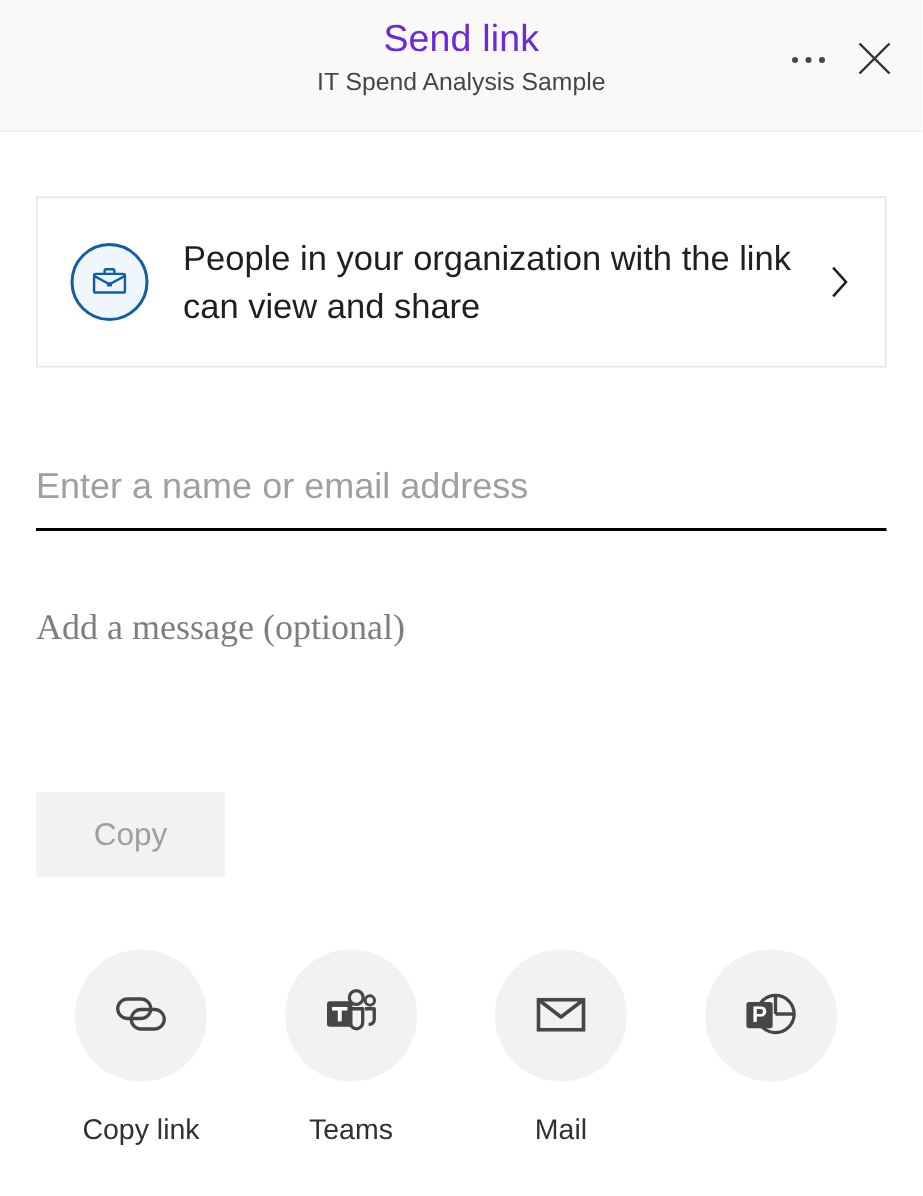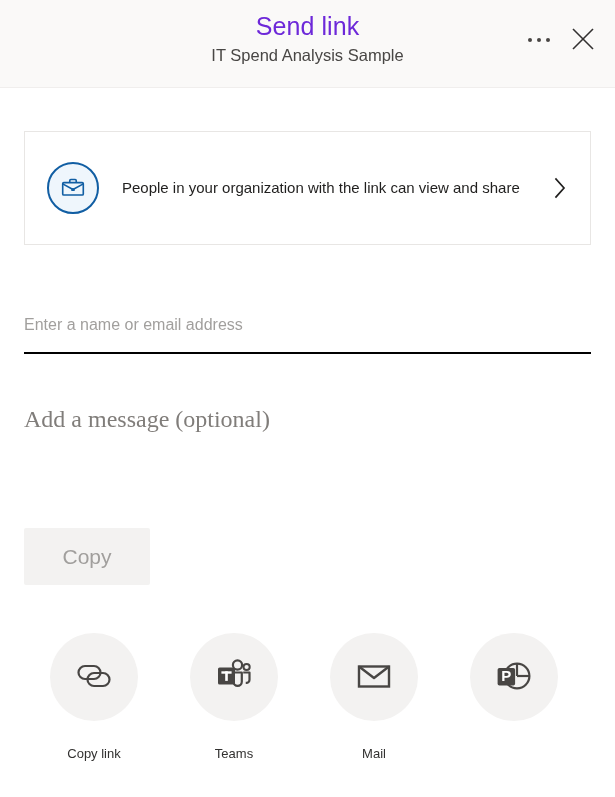--- a/index.html
+++ b/index.html
@@ -102,21 +102,21 @@
     border: 2px solid #115ea3;
     display: flex;
     align-items: center;
     justify-content: center;
     box-sizing: border-box;
   }
   .perm-text {
     flex: 1 1 auto;
     margin-left: 23px;
     margin-right: 8px;
-    font-size: 15px;
+    font-size: 23px;
     line-height: 32px;
     color: #201f1e;
     max-width: 430px;
   }
   .perm-chevron {
     flex: 0 0 auto;
     margin-right: 22px;
     display: flex;
     align-items: center;
     justify-content: center;
@@ -133,21 +133,21 @@
     box-sizing: border-box;
     border-bottom: 2px solid #000000;
   }
   .recipient-input {
     width: 100%;
     height: 50px;
     border: none;
     outline: none;
     background: transparent;
     font-family: "Liberation Sans", sans-serif;
-    font-size: 16px;
+    font-size: 24px;
     color: #201f1e;
     padding: 0;
     box-sizing: border-box;
   }
   .recipient-input::placeholder {
     color: #a19f9d;
     opacity: 1;
   }
 
   
@@ -217,21 +217,21 @@
     width: 88px;
     height: 88px;
     border-radius: 50%;
     background: #f3f2f1;
     display: flex;
     align-items: center;
     justify-content: center;
   }
   .action-label {
     margin-top: 21px;
-    font-size: 13px;
+    font-size: 19px;
     color: #323130;
     line-height: 24px;
     white-space: nowrap;
   }
 </style>
 </head>
 <body>
 
 <div class="header">
   <div class="header-titles">

